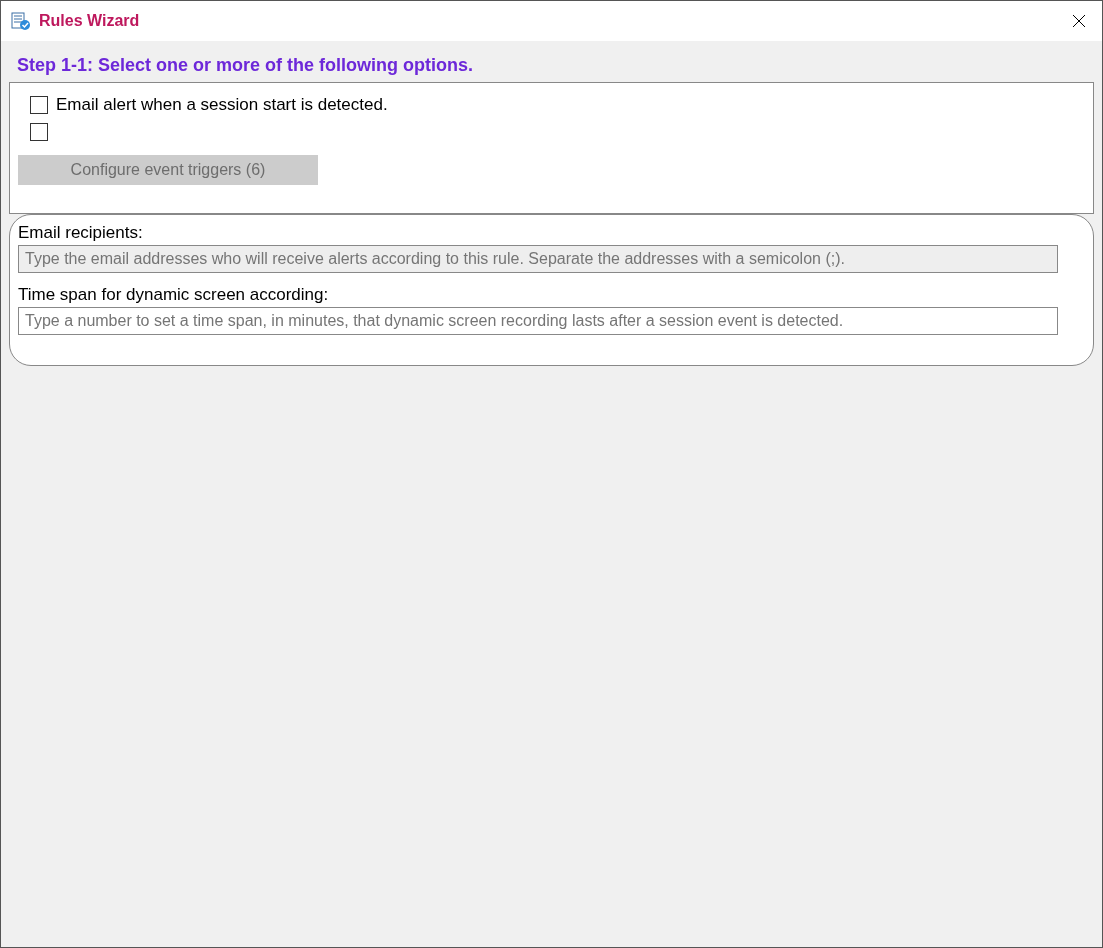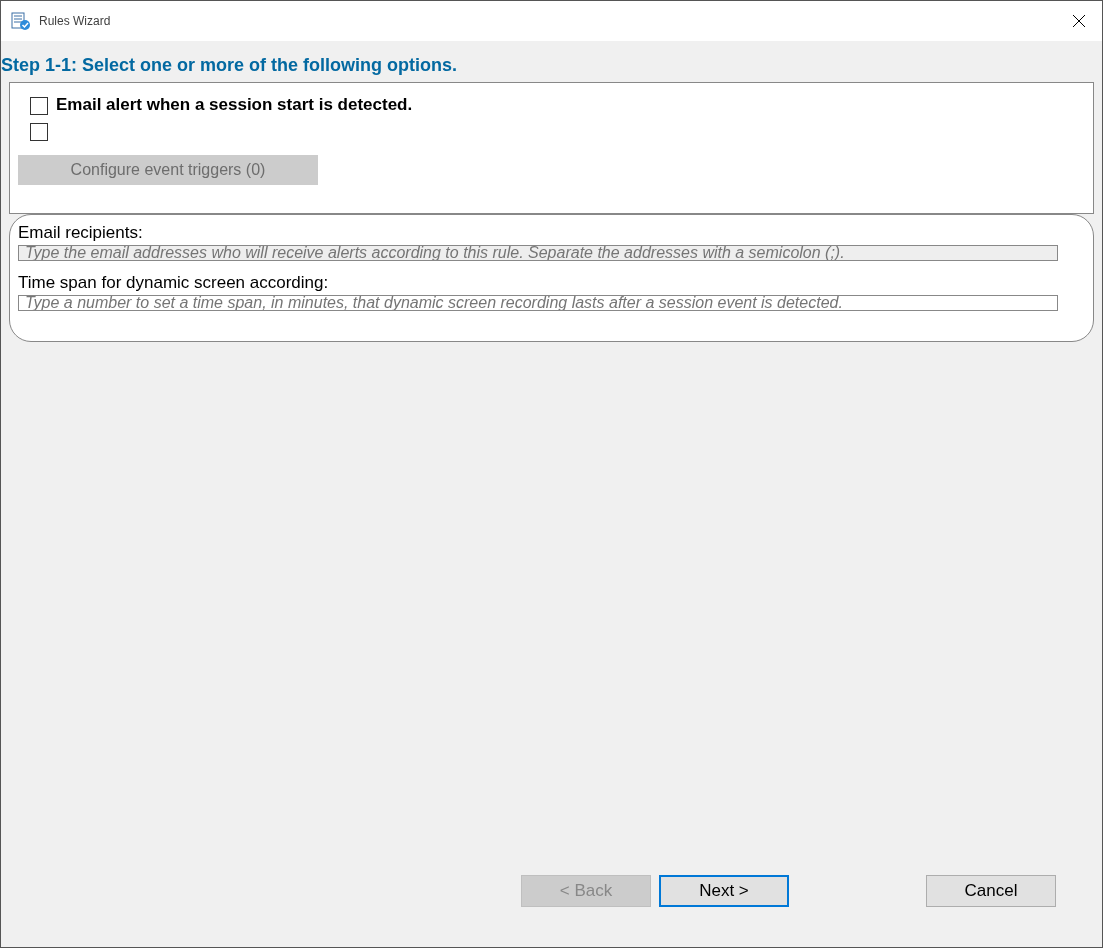--- a/index.html
+++ b/index.html
@@ -25,22 +25,23 @@
     background: #ffffff;
     padding-left: 10px;
   }
   .titlebar .app-icon {
     width: 20px; height: 20px;
     margin-right: 8px;
     flex-shrink: 0;
   }
   .titlebar .title-text {
     flex: 0 0 auto;
-    font-size: 12px;
-    color: #404040;
+    font-size: 16px;
+    color: #be185d;
+    font-weight: bold;
   }
   .titlebar .spacer { flex: 1; }
   .titlebar .close-btn {
     width: 46px; height: 40px;
     display: flex; align-items: center; justify-content: center;
     cursor: pointer;
   }
   .titlebar .close-btn svg { stroke: #000; stroke-width: 1; }
 
   .client {
@@ -48,39 +49,38 @@
     background: #f0f0f0;
     display: flex;
     flex-direction: column;
     padding: 0;
     position: relative;
   }
 
   .section-heading {
     font-weight: bold;
     font-size: 18px;
-    padding: 14px 10px 6px 0;
-    color: #0369a1;
+    padding: 14px 10px 6px 16px;
+    color: #6d28d9;
   }
 
   .panel {
     background: #ffffff;
     border: 1px solid #888;
     margin: 0 8px 0 8px;
     padding: 8px 8px 28px 8px;
   }
   .panel.small-pad { padding: 6px 8px 30px 8px; border-radius: 22px; }
 
   .check-row {
     display: flex;
-    align-items: flex-end;
+    align-items: center;
     gap: 8px;
     padding: 4px 12px;
     font-size: 17px;
-    font-weight: bold;
   }
   .checkbox {
     width: 18px; height: 18px;
     border: 1px solid #333;
     background: #fff;
     flex-shrink: 0;
     cursor: pointer;
   }
 
   .config-btn {
@@ -94,23 +94,22 @@
     cursor: default;
   }
 
   .field-label {
     font-size: 17px;
     padding: 2px 0 2px 0;
   }
   .text-input {
     width: 1040px;
     max-width: 100%;
-    height: 16px;
+    height: 28px;
     font-size: 16px;
-    font-style: italic;
     padding: 2px 6px;
     border: 1px solid #888;
     color: #555;
     background: #fff;
     display: block;
   }
   .text-input.disabled {
     background: #eeeeee;
     color: #6d6d6d;
   }
@@ -177,33 +176,26 @@
 
     <div class="section-heading">Step 1-1: Select one or more of the following options.</div>
     <div class="panel">
       <div class="check-row">
         <div class="checkbox"></div>
         <span>Email alert when a session start is detected.</span>
       </div>
       <div class="check-row">
         <div class="checkbox"></div>
       </div>
-      <button class="config-btn" disabled="">Configure event triggers (0)</button>
+      <button class="config-btn" disabled="">Configure event triggers (6)</button>
     </div>
 
     <div class="panel small-pad">
       <div class="field-label">Email recipients:</div>
       <input type="text" class="text-input disabled" disabled="" placeholder="Type the email addresses who will receive alerts according to this rule. Separate the addresses with a semicolon (;)." style="">
       <div class="field-gap"></div>
       <div class="field-label">Time span for dynamic screen according:</div>
       <input type="text" class="text-input" placeholder="Type a number to set a time span, in minutes, that dynamic screen recording lasts after a session event is detected." style="">
     </div>
 
-    <div class="button-bar">
-      <div class="gap1"></div>
-      <button class="wiz-btn disabled" disabled="">&lt; Back</button>
-      <button class="wiz-btn primary">Next &gt;</button>
-      <div class="gap2"></div>
-      <button class="wiz-btn cancel-btn">Cancel</button>
-    </div>
 
   </div>
 </div>
 
 </body></html>

